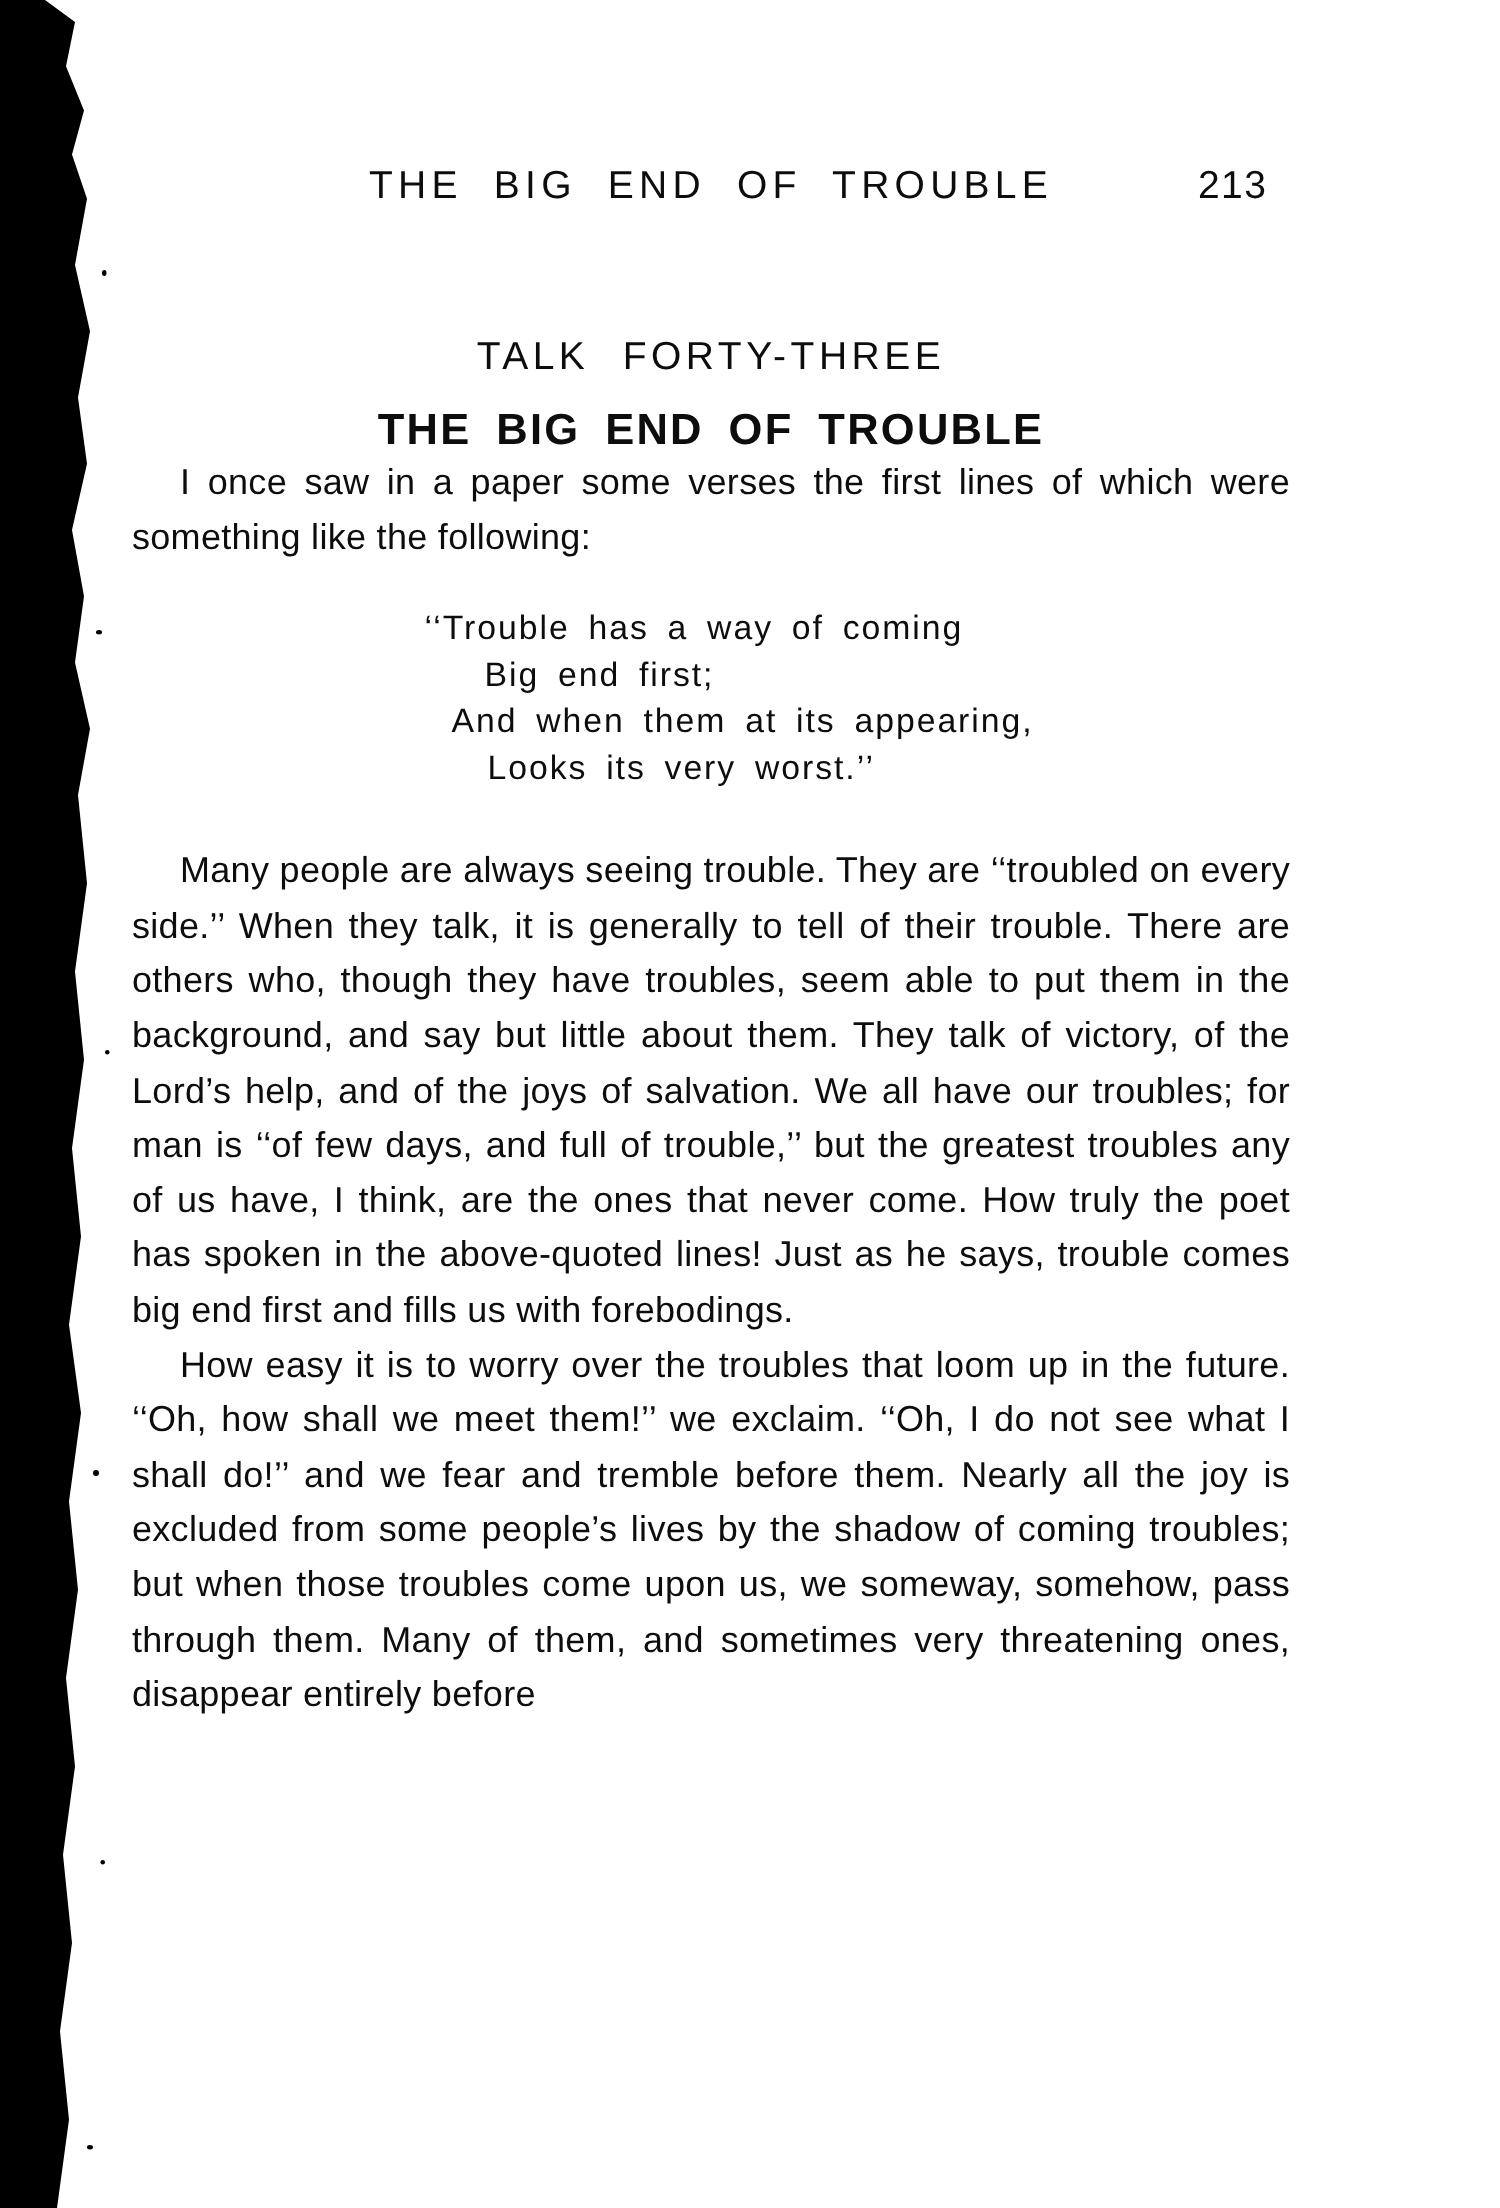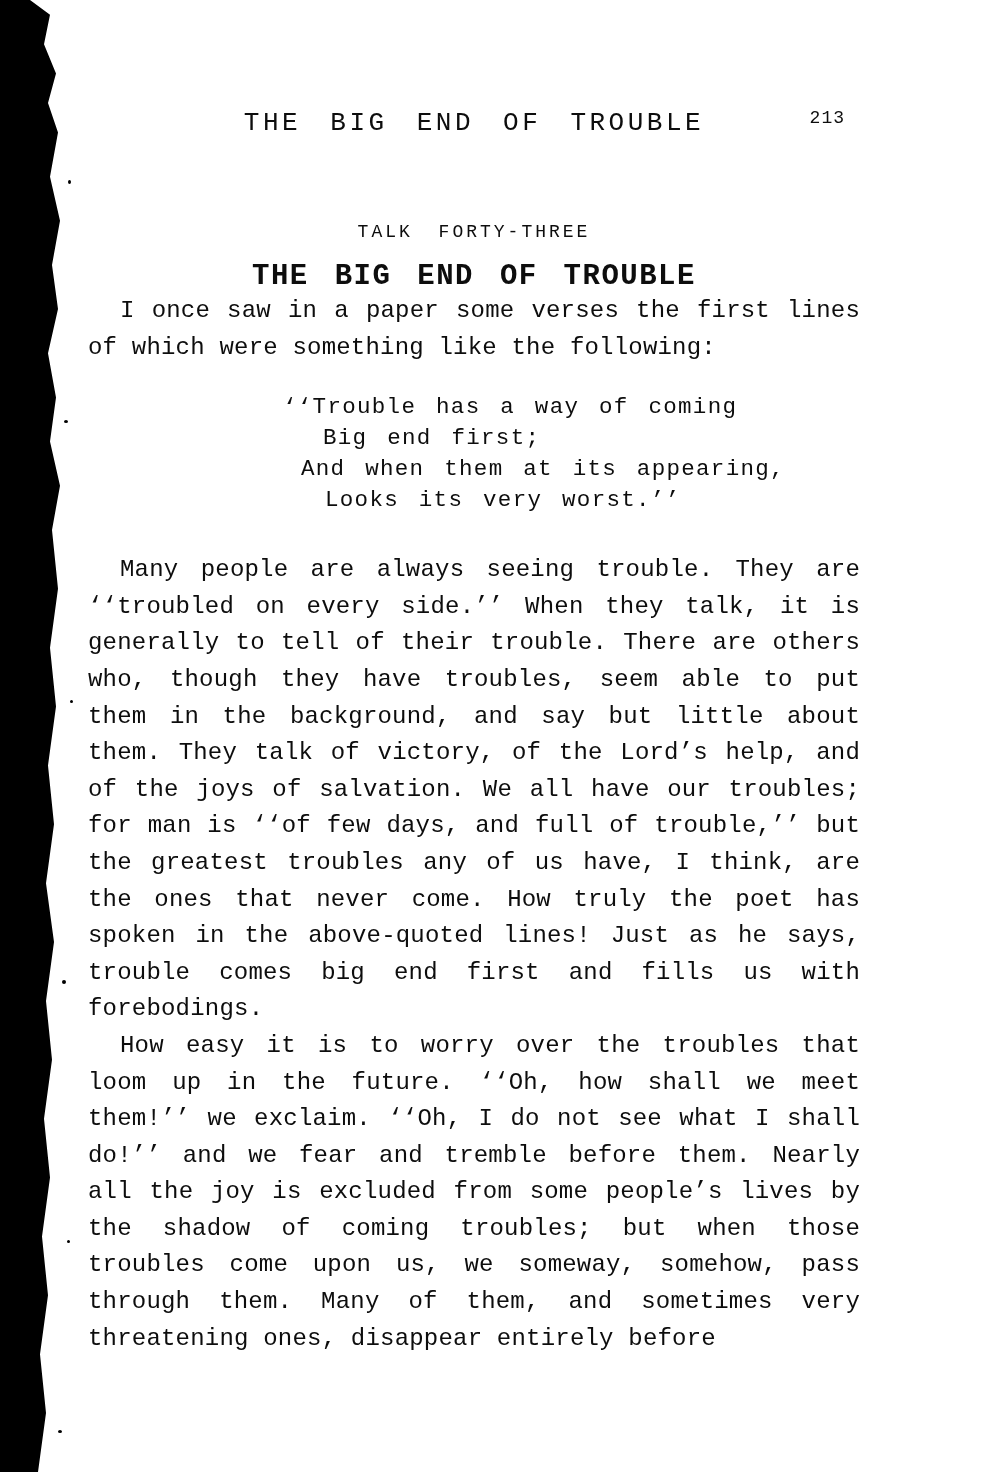--- a/index.html
+++ b/index.html
@@ -6,21 +6,21 @@
     margin: 0;
     padding: 0;
     background: #ffffff;
   }
   .page {
     position: relative;
     width: 1000px;
     height: 1472px;
     background: #ffffff;
     overflow: hidden;
-    font-family: Liberation Mono, monospace;
+    font-family: Liberation Sans, sans-serif;
     color: #0d0d0d;
   }
   
   .scan-edge {
     position: absolute;
     left: 0;
     top: 0;
     width: 66px;
     height: 100%;
     background: #000;
@@ -58,28 +58,28 @@
     transform: translateX(-50%);
     font-size: 26px;
     letter-spacing: 3.5px;
     word-spacing: 10px;
     white-space: nowrap;
   }
   .page-number {
     position: absolute;
     right: 15px;
     top: 0;
-    font-size: 18px;
+    font-size: 26px;
     letter-spacing: 1px;
   }
   .talk-number {
     margin: 0;
     margin-top: 80px;
     text-align: center;
-    font-size: 18px;
+    font-size: 26px;
     font-weight: normal;
     letter-spacing: 3px;
     word-spacing: 12px;
   }
   .chapter-title {
     margin: 0;
     margin-top: 18px;
     text-align: center;
     font-size: 29px;
     font-weight: bold;

